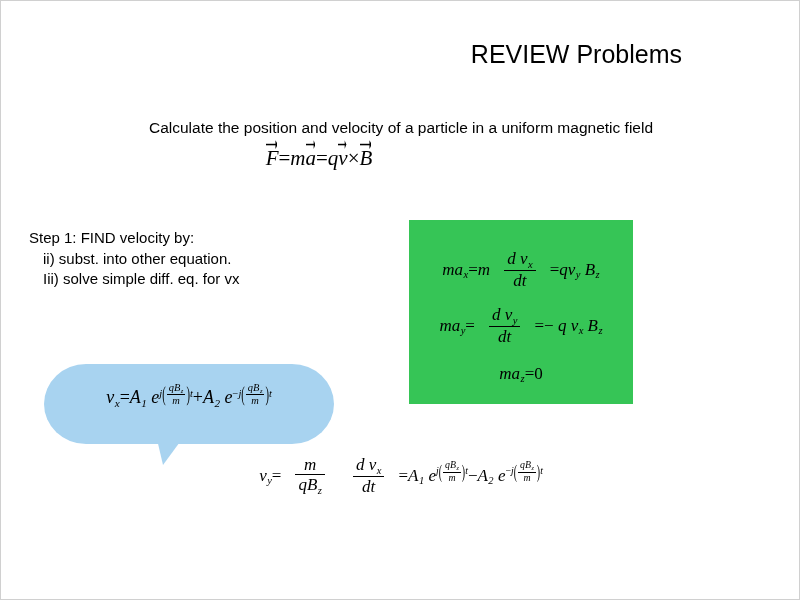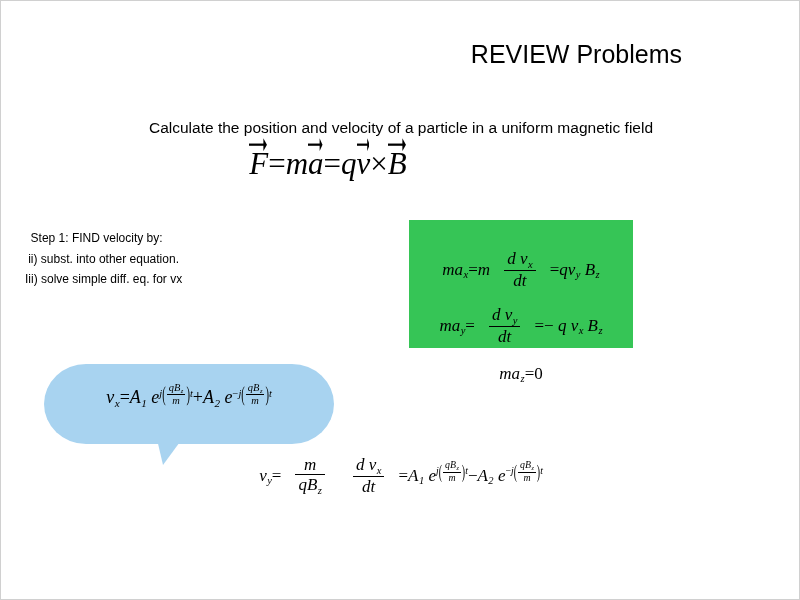--- a/index.html
+++ b/index.html
@@ -87,41 +87,39 @@
   }
   .frac .num { display: block; padding: 0 3px; }
   .frac .den { display: block; border-top: 1.2px solid #000; padding: 0 3px; }
 
   
   .main-eq {
     position: absolute;
     left: 0; top: 143px;
     width: 636px;
     text-align: center;
-    font-size: 31px;
-    margin-left: 9px;
+    font-size: 21px;
   }
 
   
   .steps {
     position: absolute;
-    left: 10px; top: 227px;
-    font-size: 12px;
+    left: 28px; top: 227px;
+    font-size: 15px;
     line-height: 20.5px;
-    text-align: center;
   }
   .steps .lead { margin-left: 0; }
   .steps .item { margin-left: 14px; }
 
   
   .green-box {
     position: absolute;
     left: 408px; top: 219px;
     width: 224px;
-    height: 128px;
+    height: 184px;
     background: #36c556;
   }
   .green-box .eq {
     position: absolute;
     width: 100%;
     text-align: center;
     font-size: 17px;
   }
   .green-box .eq1 { top: 30px; }
   .green-box .eq2 { top: 86px; }

